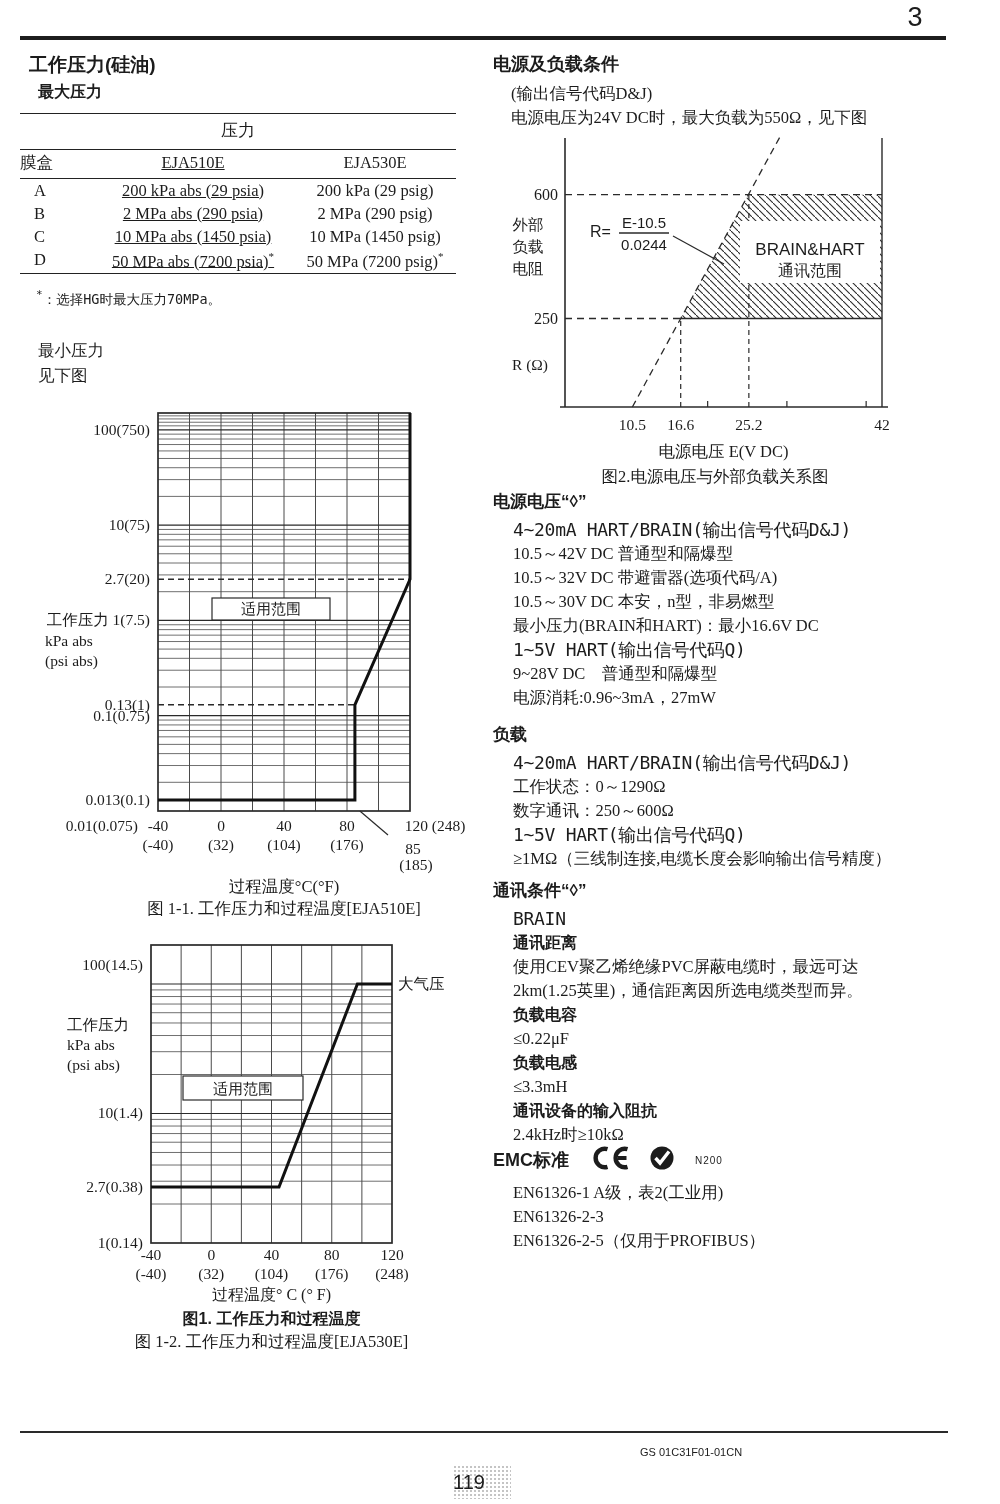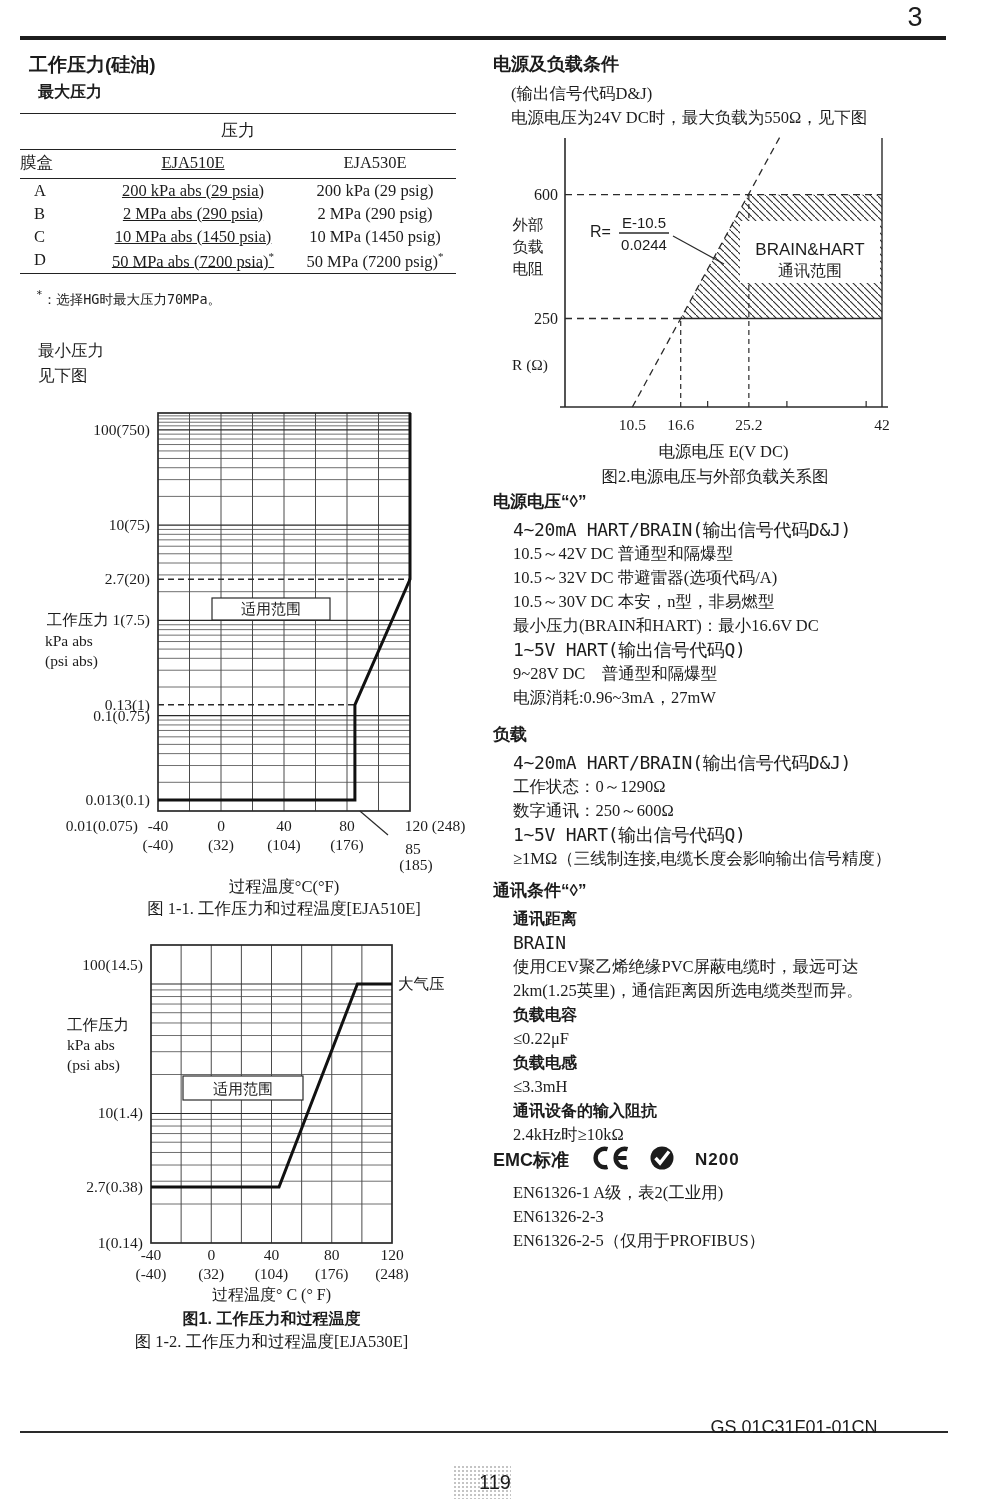--- a/index.html
+++ b/index.html
@@ -35,30 +35,30 @@
   .sec .lines{padding-left:20px;}
   .line{font-size:16.5px;line-height:24px;}
   .line.mono{font-family:"DejaVu Sans Mono","Liberation Mono",monospace;font-size:18px;letter-spacing:-0.3px;}
   .line.bold{font-family:"Liberation Sans","DejaVu Sans",sans-serif;font-weight:bold;font-size:16px;}
   #sec-voltage{left:493px;top:490px;}
   #sec-load{left:493px;top:723px;}
   #sec-comm{left:493px;top:879px;}
   #sec-emc{left:493px;top:1145px;}
   #emc-row{display:flex;align-items:center;gap:20px;margin-bottom:6px;}
   #emc-row h3{margin:0;font-size:18px;}
-  #n200{font-family:"Liberation Sans","DejaVu Sans",sans-serif;font-weight:bold;font-size:17px;letter-spacing:1px;}
+  #n200{font-family:"Liberation Sans","DejaVu Sans",sans-serif;font-weight:normal;font-size:10px;letter-spacing:1px;}
   
   svg text{font-family:"Liberation Serif","DejaVu Serif",serif;fill:#1c1c1c;}
   svg text.cap-b{font-family:"Liberation Sans","DejaVu Sans",sans-serif;font-weight:bold;}
   svg text.gothic{font-family:"Liberation Sans","DejaVu Sans",sans-serif;}
   
   #foot-rule{left:20px;top:1431px;width:928px;height:2px;background:#2a2a2a;}
-  #doc-code{left:640px;top:1417px;width:308px;text-align:center;font-size:18px;
+  #doc-code{left:640px;top:1446px;width:308px;text-align:left;font-size:11px;
             font-family:"Liberation Sans","DejaVu Sans",sans-serif;}
-  #page-badge{left:453px;top:1465px;width:58px;height:34px;text-align:right;line-height:34px;
+  #page-badge{left:453px;top:1465px;width:58px;height:34px;text-align:left;line-height:34px;
               font-size:20px;font-family:"Liberation Sans","DejaVu Sans",sans-serif;
               background-image:radial-gradient(#c4c4c4 1px, transparent 1.2px);background-size:4px 4px;}
 </style>
 </head>
 <body>
 
 <div id="page">
 
   <div class="abs" id="page-num">3</div>
   <div class="abs" id="top-rule"></div>
@@ -318,22 +318,22 @@
         <div class="line">工作状态：0～1290Ω</div>
         <div class="line">数字通讯：250～600Ω</div>
         <div class="line mono">1~5V HART(输出信号代码Q)</div>
         <div class="line">≥1MΩ（三线制连接,电缆长度会影响输出信号精度）</div>
       </div>
   </div>
 
   <div class="abs sec" id="sec-comm">
     <h3 class="hd">通讯条件“◊”</h3>
     <div class="lines">
+        <div class="line mono">BRAIN</div>
         <div class="line bold">通讯距离</div>
-        <div class="line mono">BRAIN</div>
         <div class="line">使用CEV聚乙烯绝缘PVC屏蔽电缆时，最远可达</div>
         <div class="line">2km(1.25英里)，通信距离因所选电缆类型而异。</div>
         <div class="line bold">负载电容</div>
         <div class="line">≤0.22μF</div>
         <div class="line bold">负载电感</div>
         <div class="line">≤3.3mH</div>
         <div class="line bold">通讯设备的输入阻抗</div>
         <div class="line">2.4kHz时≥10kΩ</div>
       </div>
   </div>

